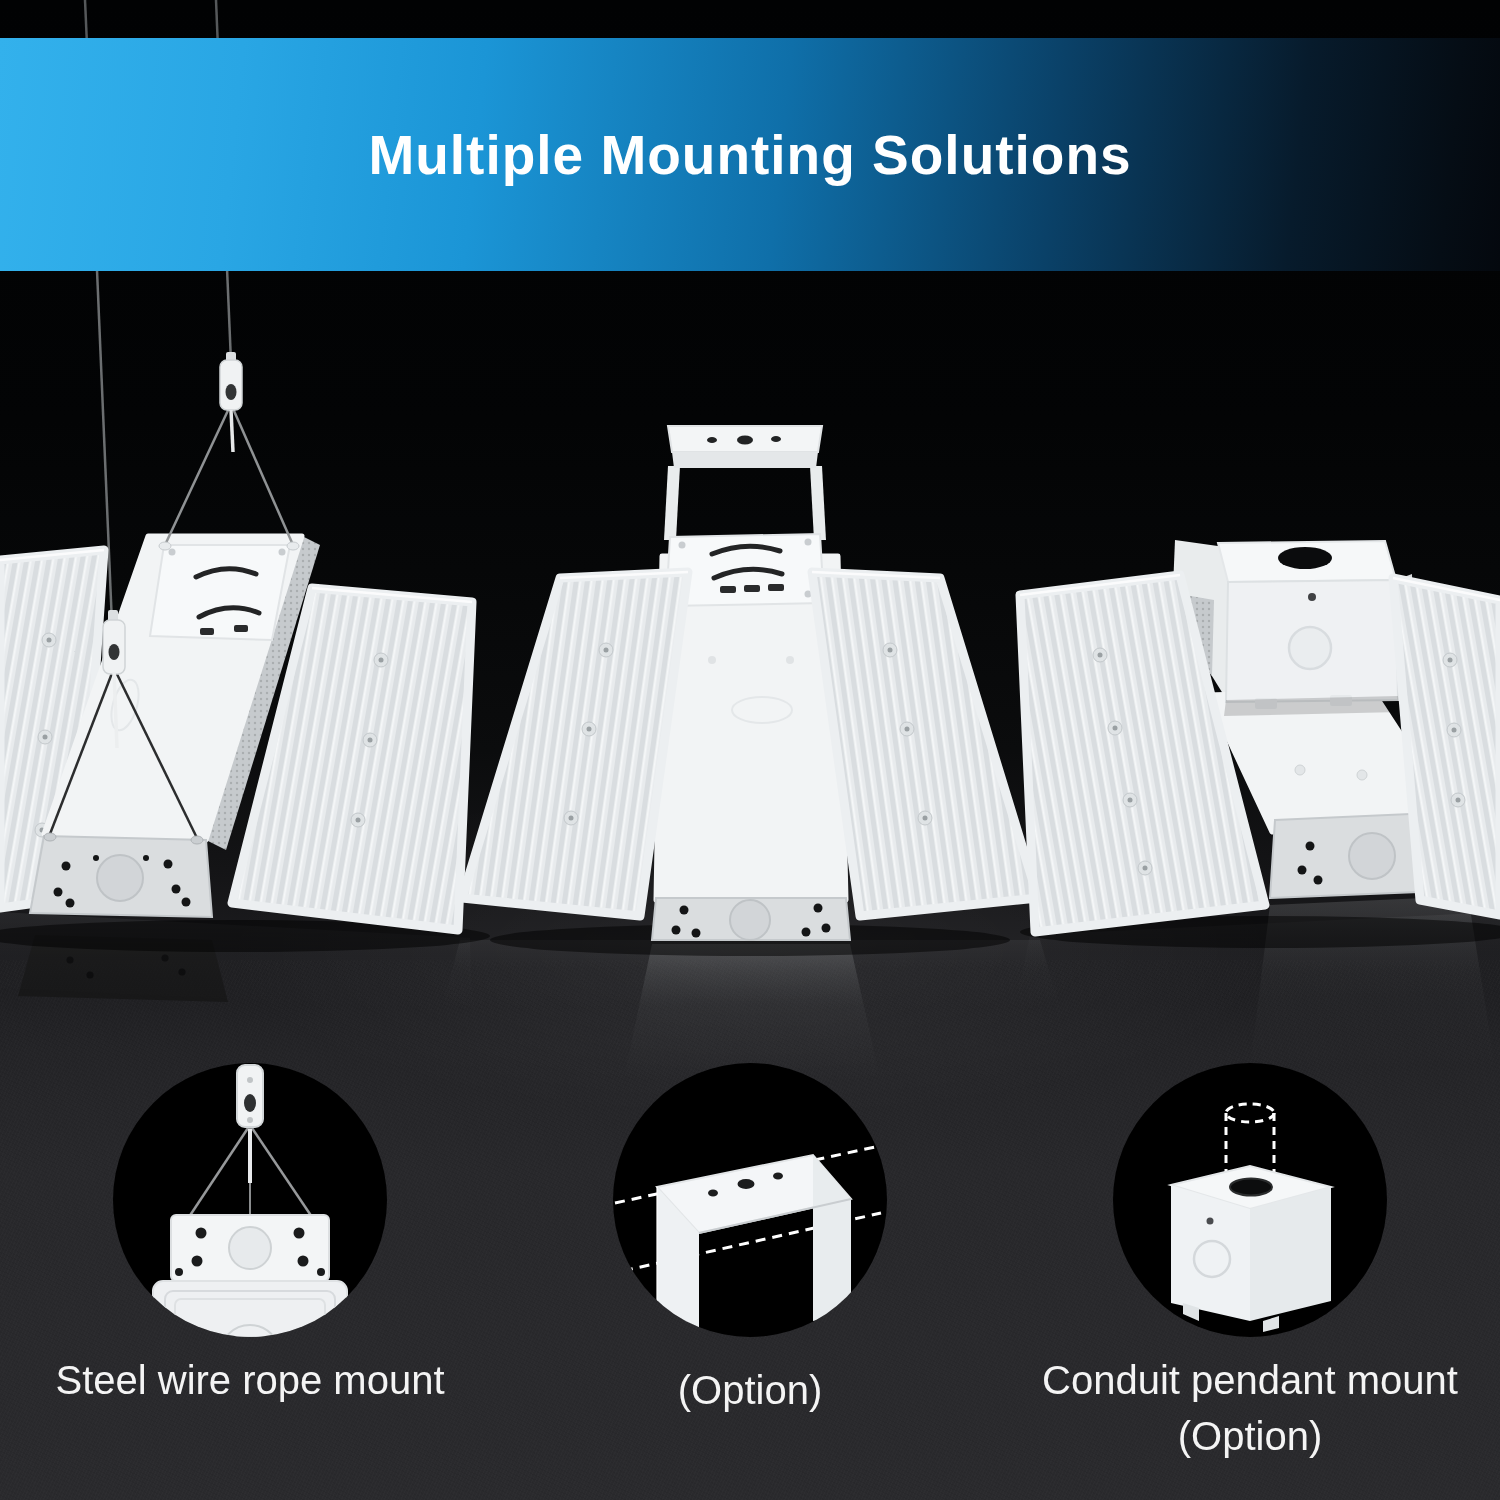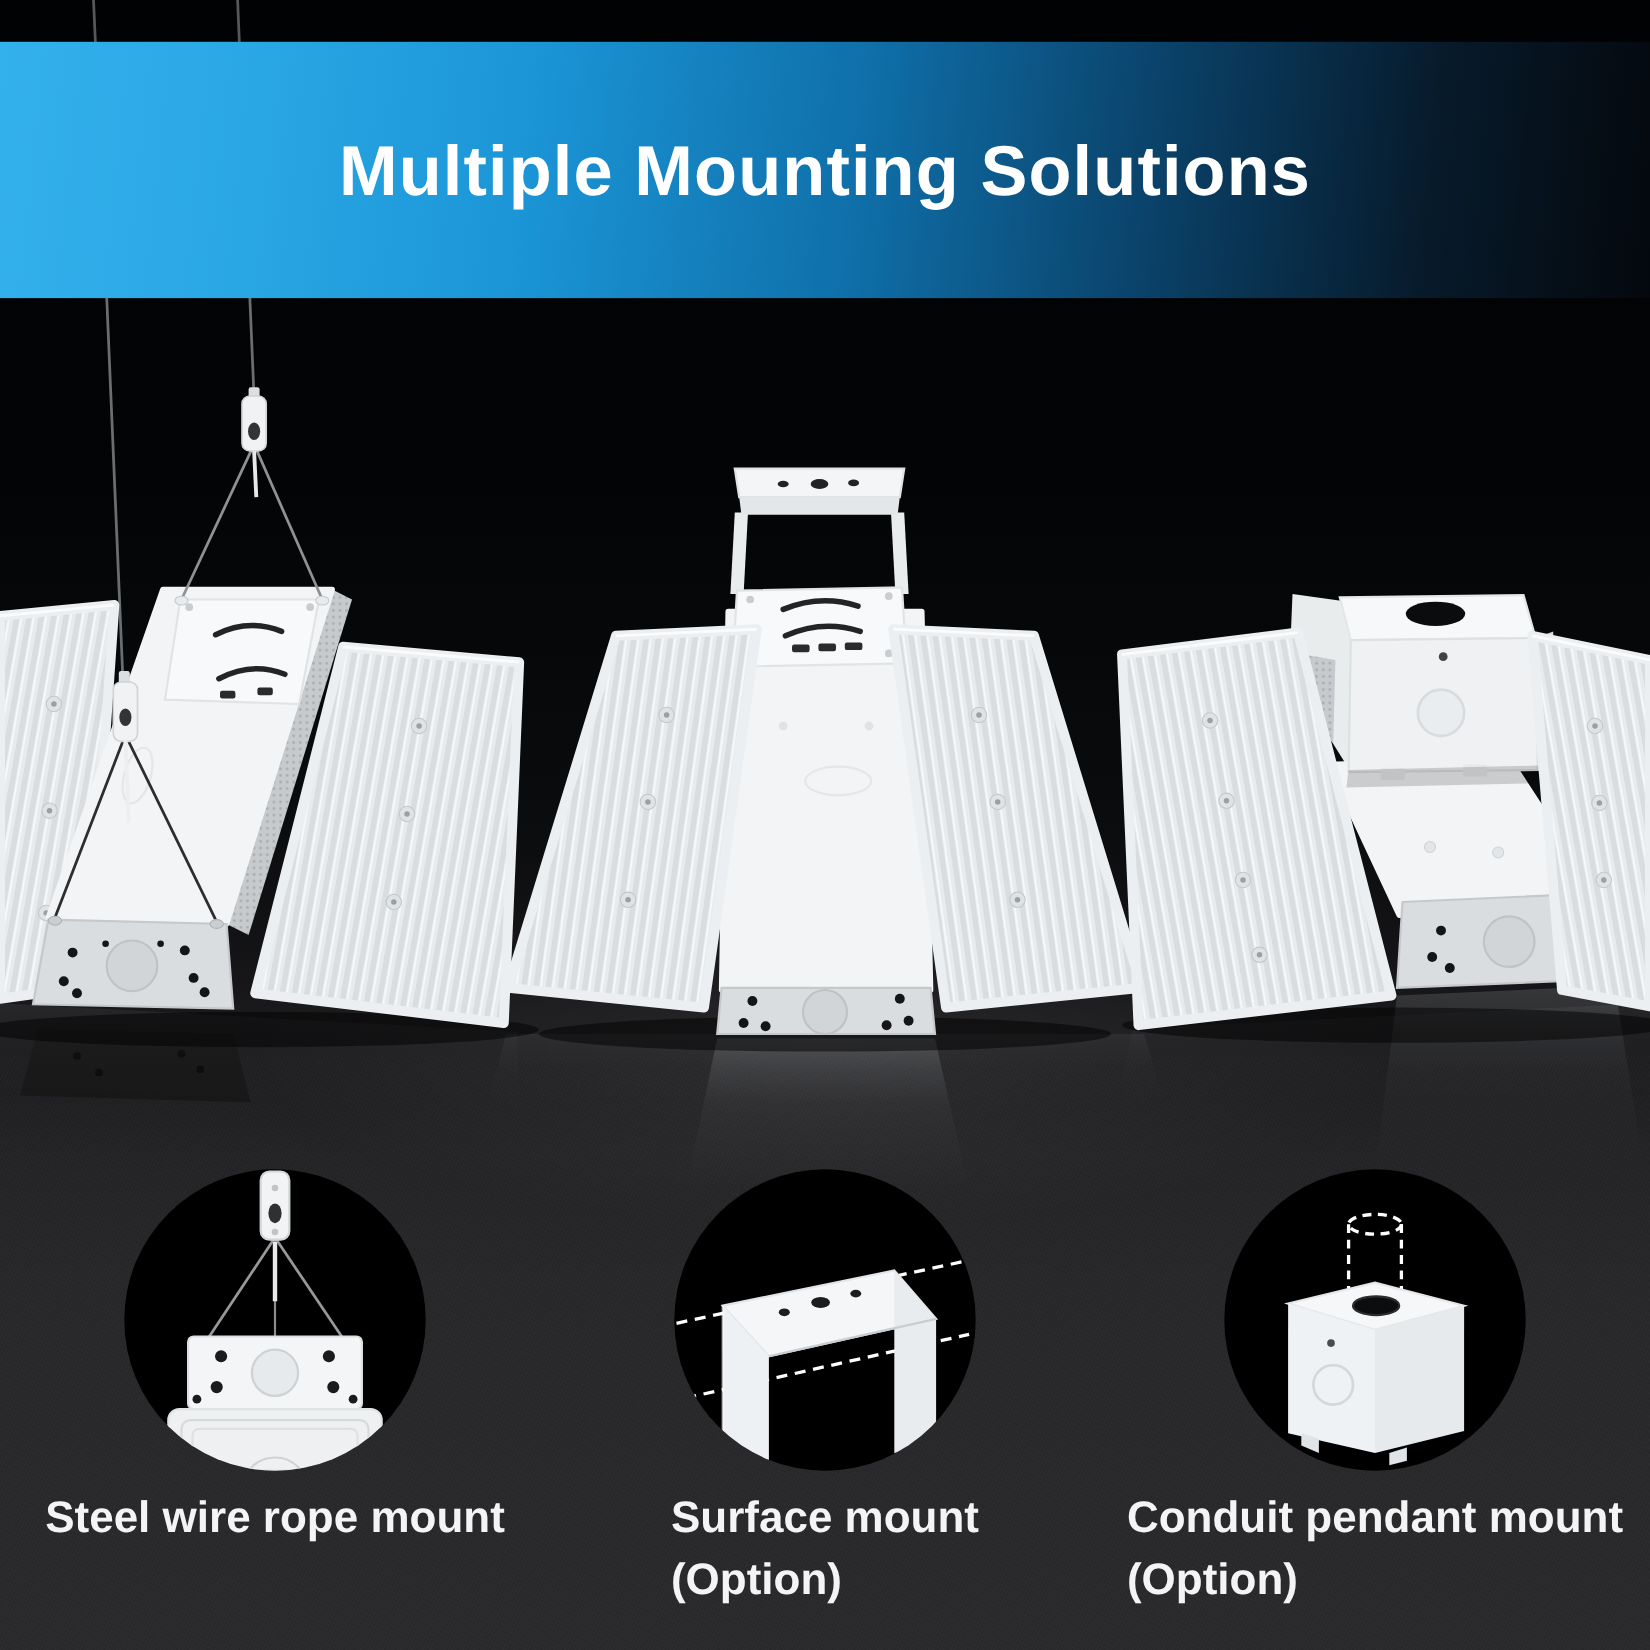--- a/index.html
+++ b/index.html
@@ -16,33 +16,33 @@
                repeating-linear-gradient(25deg, rgba(0,0,0,0.05) 0 1px, transparent 1px 4px);
     pointer-events:none;z-index:1;
   }
   svg.scene{position:absolute;left:0;top:0;z-index:2;}
   .banner{
     position:absolute;left:0;top:38px;width:1500px;height:233px;z-index:5;
     background:linear-gradient(96deg,#33b1ec 0%,#29a6e4 16%,#1b95d6 32%,#0f6fa9 52%,#0a4168 70%,#071b2c 86%,#050d15 96%,#04080e 100%);
     display:flex;align-items:center;justify-content:center;
   }
   .banner h1{
-    margin:0;color:#ffffff;font-size:64px;font-weight:700;letter-spacing:1px;white-space:nowrap;
+    margin:0;color:#ffffff;font-size:55px;font-weight:700;letter-spacing:1px;white-space:nowrap;
   }
   .options{
     position:absolute;left:0;top:1063px;width:1500px;z-index:4;
     display:flex;flex-direction:row;
   }
   .option{flex:1 1 0;margin:0;display:flex;flex-direction:column;align-items:center;}
   .circle{
     width:274px;height:274px;border-radius:50%;background:#000;
     overflow:hidden;position:relative;flex:0 0 auto;
   }
   .circle svg{position:absolute;left:0;top:0;}
-  figcaption{margin-top:20px;font-weight:bold;}
+  figcaption{margin-top:20px;text-align:center;}
   .opt-name{color:#f4f4f4;font-size:40px;line-height:1.15;}
   .opt-qual{color:#f4f4f4;font-size:40px;line-height:1.15;margin-top:10px;}
 </style>
 </head>
 <body>
 
 <div class="stage">
 
   <div class="floor-texture"></div>
 
@@ -324,21 +324,20 @@
           <ellipse cx="165" cy="113" rx="5" ry="3.5" fill="#1c1d1e"></ellipse>
           <polygon points="44,124 86,170 86,268 44,252" fill="#eef1f3"></polygon>
           <line x1="44" y1="124" x2="44" y2="252" stroke="#ffffff" stroke-width="2" opacity="0.6"></line>
           <polygon points="200,92 238,136 238,250 200,258" fill="#e8ecee"></polygon>
           <line x1="86" y1="170" x2="238" y2="136" stroke="#c9cdd0" stroke-width="2"></line>
           <polygon points="60,252 80,262 80,276 60,268" fill="#dfe3e5"></polygon>
           <circle cx="70" cy="260" r="3" fill="#3a3c3d"></circle>
         </svg>
       </div>
       <figcaption>
-        <div class="opt-name">Surface mount</div>
         <div class="opt-qual">(Option)</div>
       </figcaption>
     </figure>
 
     <figure class="option">
       <div class="circle">
         <svg width="274" height="274" viewBox="0 0 274 274">
           <ellipse cx="137" cy="50" rx="24" ry="9" fill="none" stroke="#ffffff" stroke-width="3" stroke-dasharray="8 6"></ellipse>
           <line x1="113" y1="50" x2="113" y2="112" stroke="#ffffff" stroke-width="3" stroke-dasharray="8 6"></line>
           <line x1="161" y1="50" x2="161" y2="112" stroke="#ffffff" stroke-width="3" stroke-dasharray="8 6"></line>

